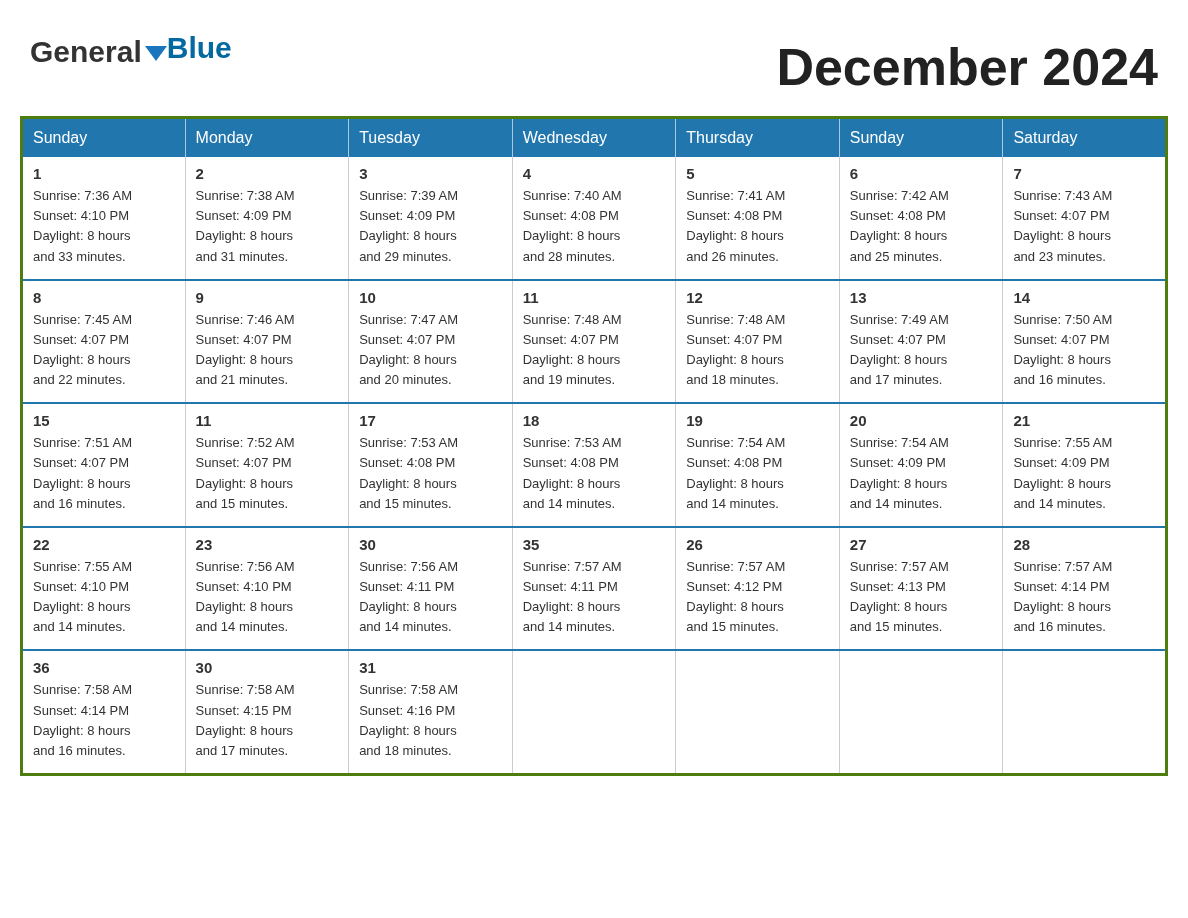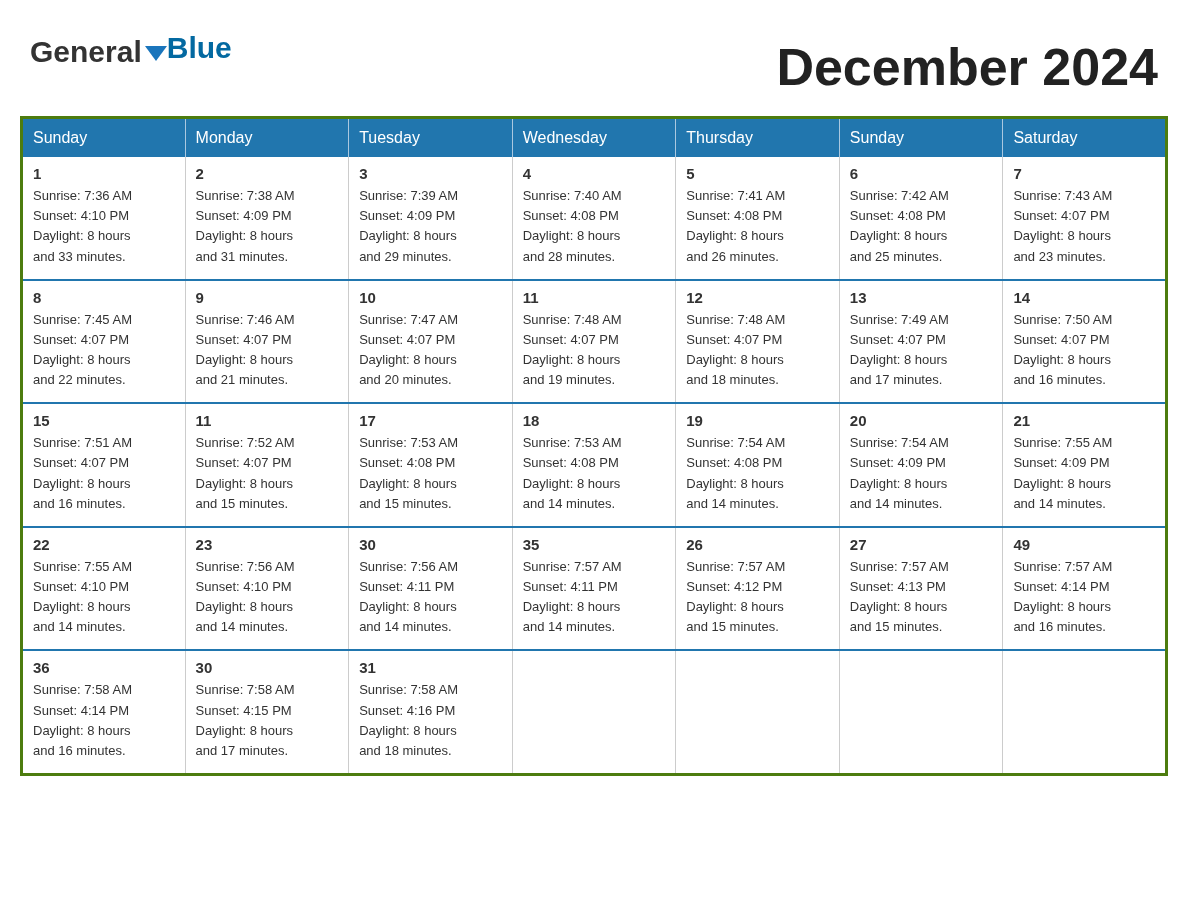--- a/index.html
+++ b/index.html
@@ -239,21 +239,21 @@
         </td>
         <td>
           <span class="day-number">26</span>
           <div class="day-info">Sunrise: 7:57 AM<br>Sunset: 4:12 PM<br>Daylight: 8 hours<br>and 15 minutes.</div>
         </td>
         <td>
           <span class="day-number">27</span>
           <div class="day-info">Sunrise: 7:57 AM<br>Sunset: 4:13 PM<br>Daylight: 8 hours<br>and 15 minutes.</div>
         </td>
         <td>
-          <span class="day-number">49</span>
+          <span class="day-number">28</span>
           <div class="day-info">Sunrise: 7:57 AM<br>Sunset: 4:14 PM<br>Daylight: 8 hours<br>and 16 minutes.</div>
         </td>
       </tr>
       <tr>
         <td>
           <span class="day-number">36</span>
           <div class="day-info">Sunrise: 7:58 AM<br>Sunset: 4:14 PM<br>Daylight: 8 hours<br>and 16 minutes.</div>
         </td>
         <td>
           <span class="day-number">30</span>

